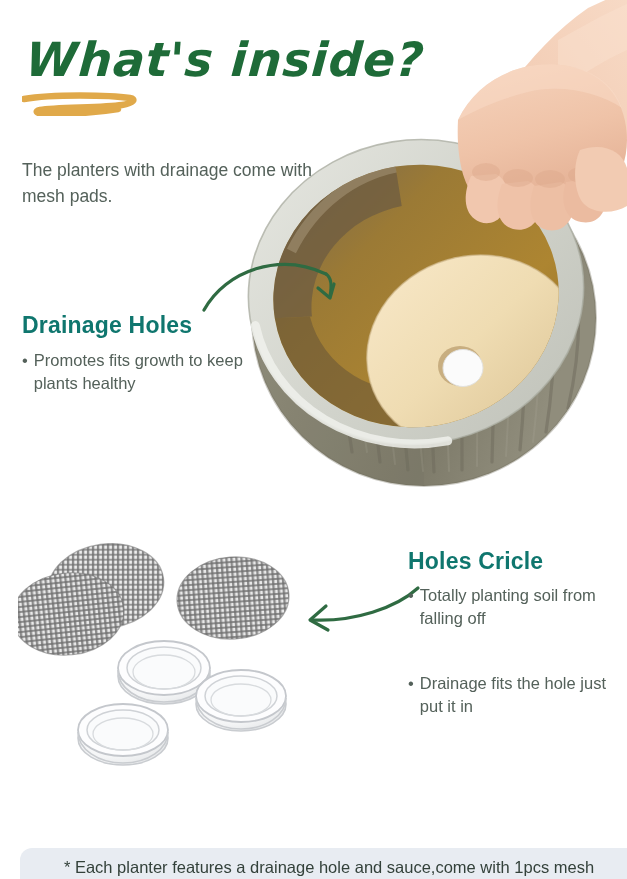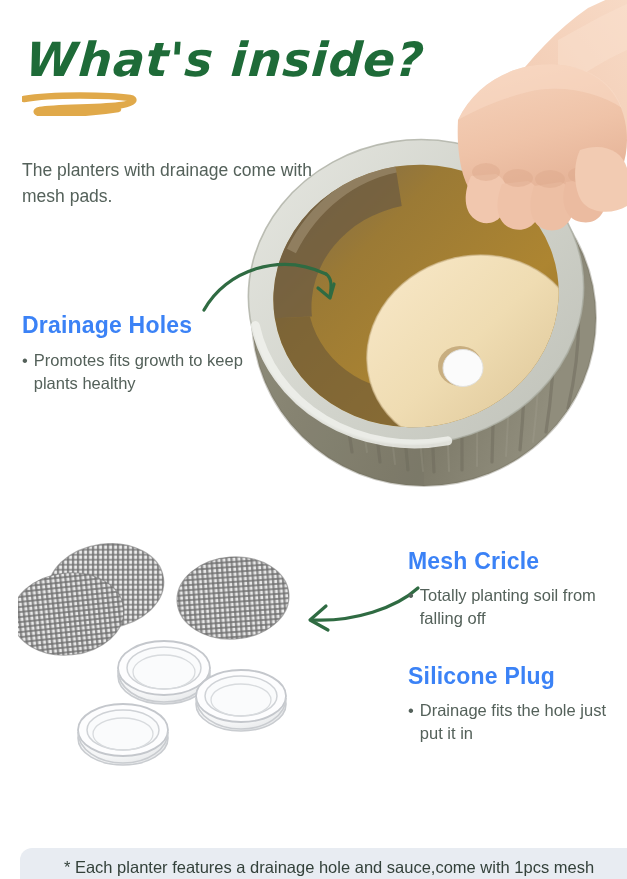--- a/index.html
+++ b/index.html
@@ -47,21 +47,21 @@
     font-size: 17.5px;
     line-height: 1.5;
     color: #54615A;
     margin-top: 26px;
   }
 
   
   .sec-title {
     font-size: 23px;
     font-weight: 700;
-    color: #3b82f6;
+    color: #0f766e;
     letter-spacing: .2px;
     white-space: nowrap;
   }
   .sec-bullet {
     font-size: 16.5px;
     line-height: 1.42;
     color: #54615A;
     display: flex;
     gap: 6px;
   }
@@ -334,29 +334,28 @@
       <path d="M60 196 C60 213 80 227 105 227 C130 227 150 213 150 196" fill="none" stroke="#C9CCD0" stroke-width="1.6"></path>
     </g>
   </svg>
 
   <svg class="arrow" id="arrow-mesh" viewBox="0 0 132 62" xmlns="http://www.w3.org/2000/svg">
     <path d="M126 10 C104 30 62 44 20 42" fill="none" stroke="#2F6B42" stroke-width="3.2" stroke-linecap="round"></path>
     <path d="M34 28 L18 42 L36 52" fill="none" stroke="#2F6B42" stroke-width="3.2" stroke-linecap="round" stroke-linejoin="round"></path>
   </svg>
 
   <div id="mesh-block">
-    <div class="sec-title">Mesh Cricle</div>
+    <div class="sec-title">Holes Cricle</div>
     <div class="sec-bullet">
       <span class="dot">•</span>
       <span>Totally planting soil from falling off</span>
     </div>
   </div>
 
   <div id="plug-block">
-    <div class="sec-title">Silicone Plug</div>
     <div class="sec-bullet">
       <span class="dot">•</span>
       <span>Drainage fits the hole just put it in</span>
     </div>
   </div>
 
   <div id="footer-note">
     <div class="note-text">* Each planter features a drainage hole and sauce,come with 1pcs mesh circle.</div>
   </div>
 

